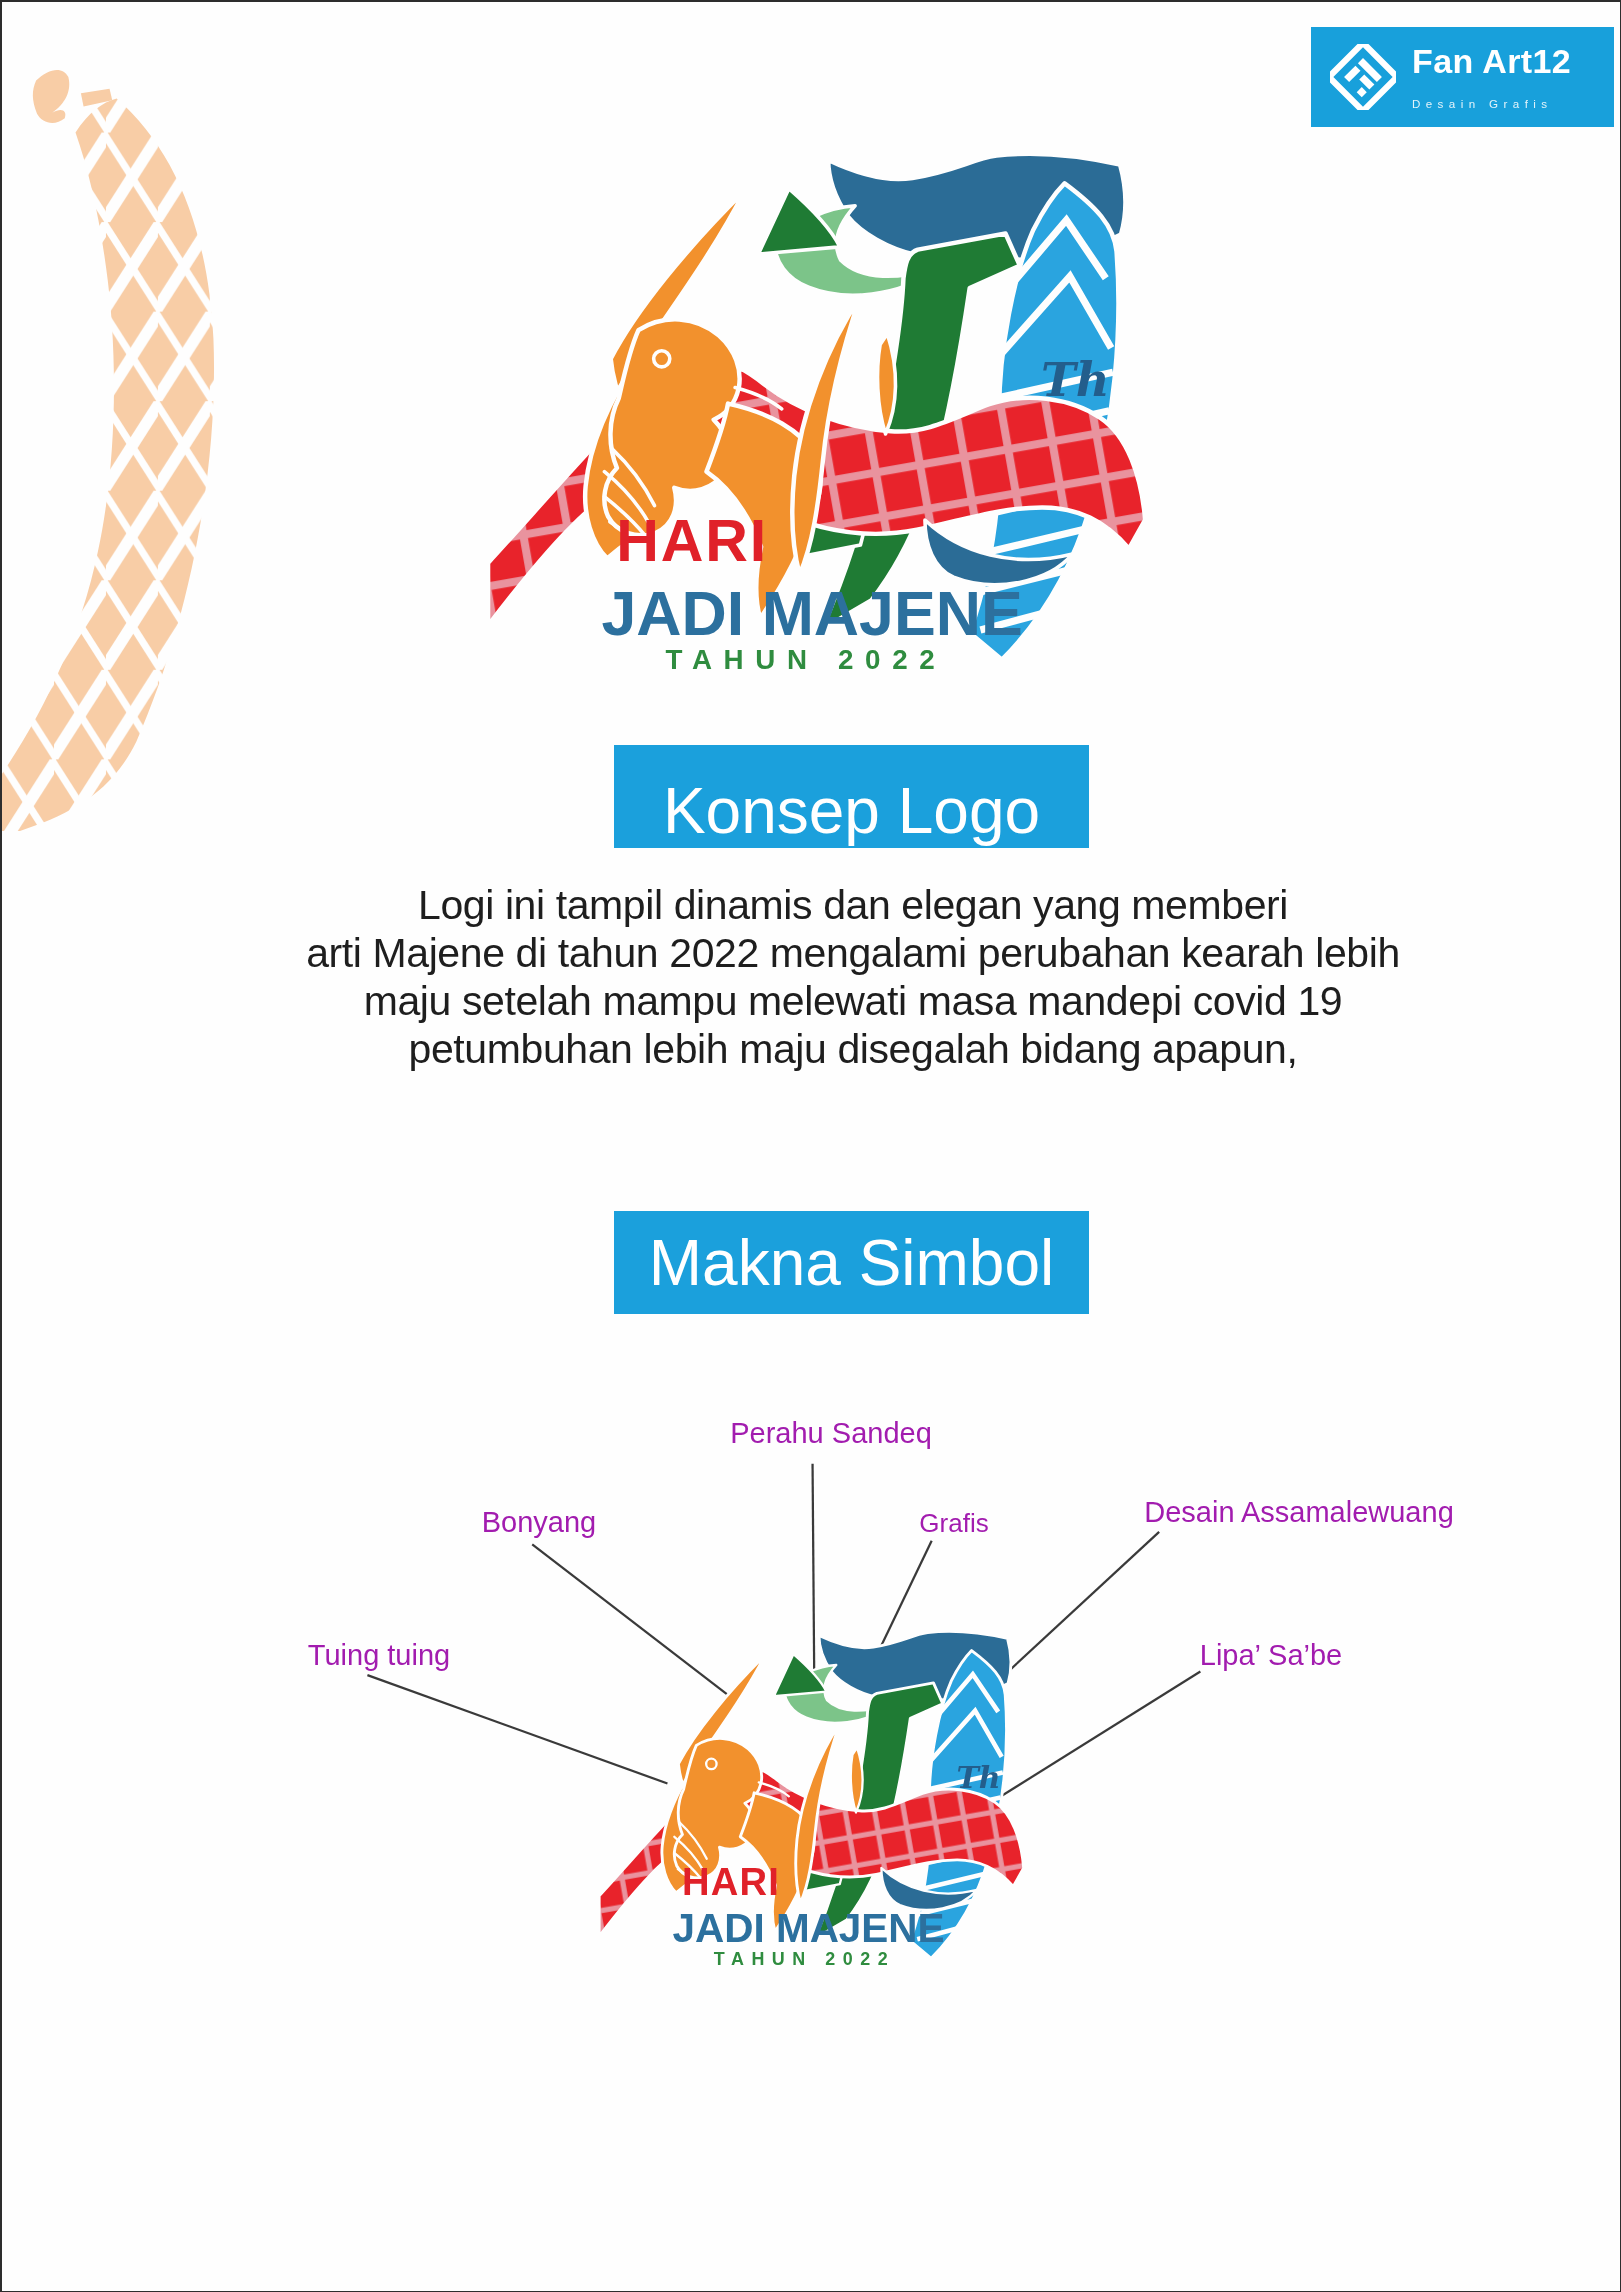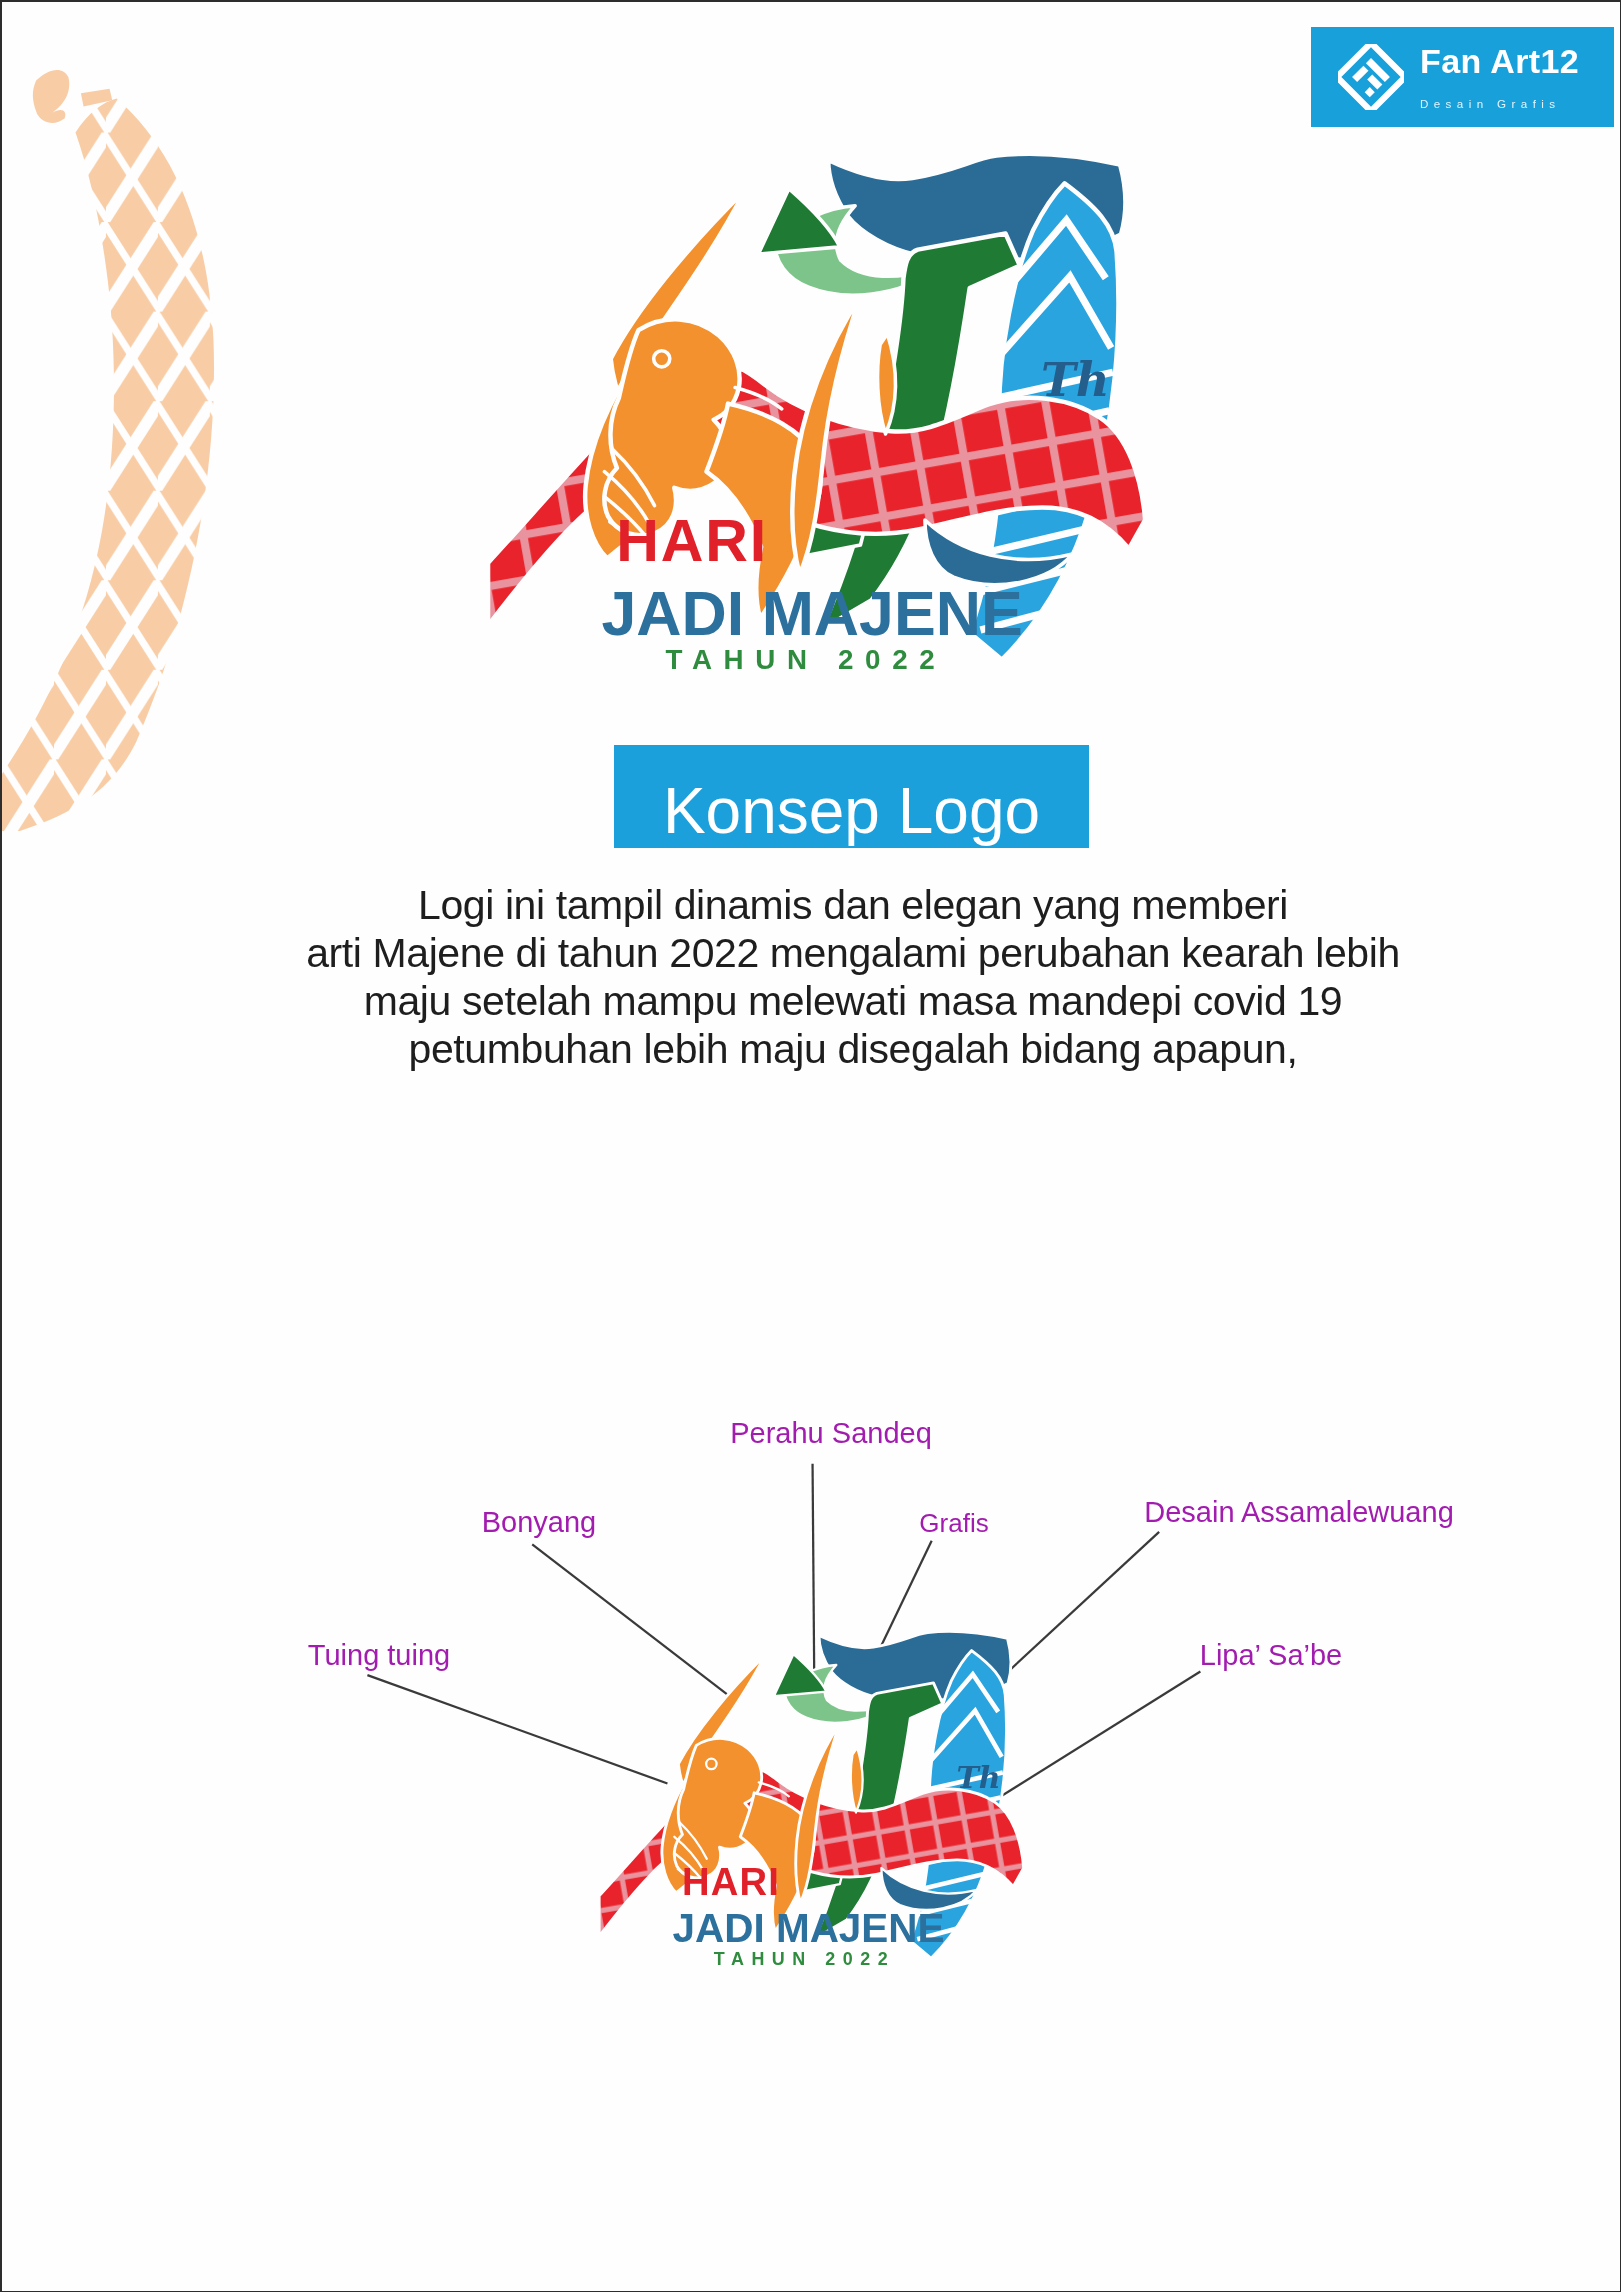--- a/index.html
+++ b/index.html
@@ -8,21 +8,21 @@
     background:#fefefe;overflow:hidden;
     border:2.7px solid #2d2d2d;box-sizing:border-box;
     font-family:"Liberation Sans",sans-serif;
   }
   
   .watermark{position:absolute;left:0;top:41px;}
   
   .brand-badge{
     position:absolute;left:1309px;top:25px;width:303px;height:100px;
     background:#18A0DB;display:flex;align-items:center;gap:16px;
-    padding-left:27px;box-sizing:border-box;
+    padding-left:19px;box-sizing:border-box;
   }
   .brand-badge .txt{display:flex;flex-direction:column;line-height:1.05;}
   .brand-title{color:#fff;font-size:34px;font-weight:bold;letter-spacing:0.4px;}
   .brand-sub{color:rgba(255,255,255,.88);font-size:11.6px;letter-spacing:5.4px;margin-top:19px;}
   
   .logo-top{position:absolute;left:484px;top:133px;}
   .logo-bottom{position:absolute;left:596px;top:1617px;}
   
   .banner{
     position:absolute;left:612px;width:475px;height:103px;background:#1BA0DC;
@@ -153,20 +153,23 @@
     <span>Konsep Logo</span>
   </div>
 
   <div class="paragraph">
     <div>Logi ini tampil dinamis dan elegan yang memberi</div>
     <div>arti Majene di tahun 2022 mengalami perubahan kearah lebih</div>
     <div>maju setelah mampu melewati masa mandepi covid 19</div>
     <div>petumbuhan lebih maju disegalah bidang apapun,</div>
   </div>
 
+  <div class="banner makna">
+    <span>Makna Simbol</span>
+  </div>
 
   <span class="sym-label" style="left:829px;top:1415px;">Perahu Sandeq</span>
   <span class="sym-label" style="left:537px;top:1504px;">Bonyang</span>
   <span class="sym-label small" style="left:952px;top:1506px;">Grafis</span>
   <span class="sym-label" style="left:1297px;top:1494px;">Desain Assamalewuang</span>
   <span class="sym-label" style="left:345px;top:1637px;margin-left:32px;">Tuing tuing</span>
   <span class="sym-label" style="left:1269px;top:1637px;">Lipa’ Sa’be</span>
 
   <svg class="lines-overlay" width="1622" height="2293" viewBox="0 0 1811 2560">
     <g stroke="#3a3a3a" stroke-width="2.5">

